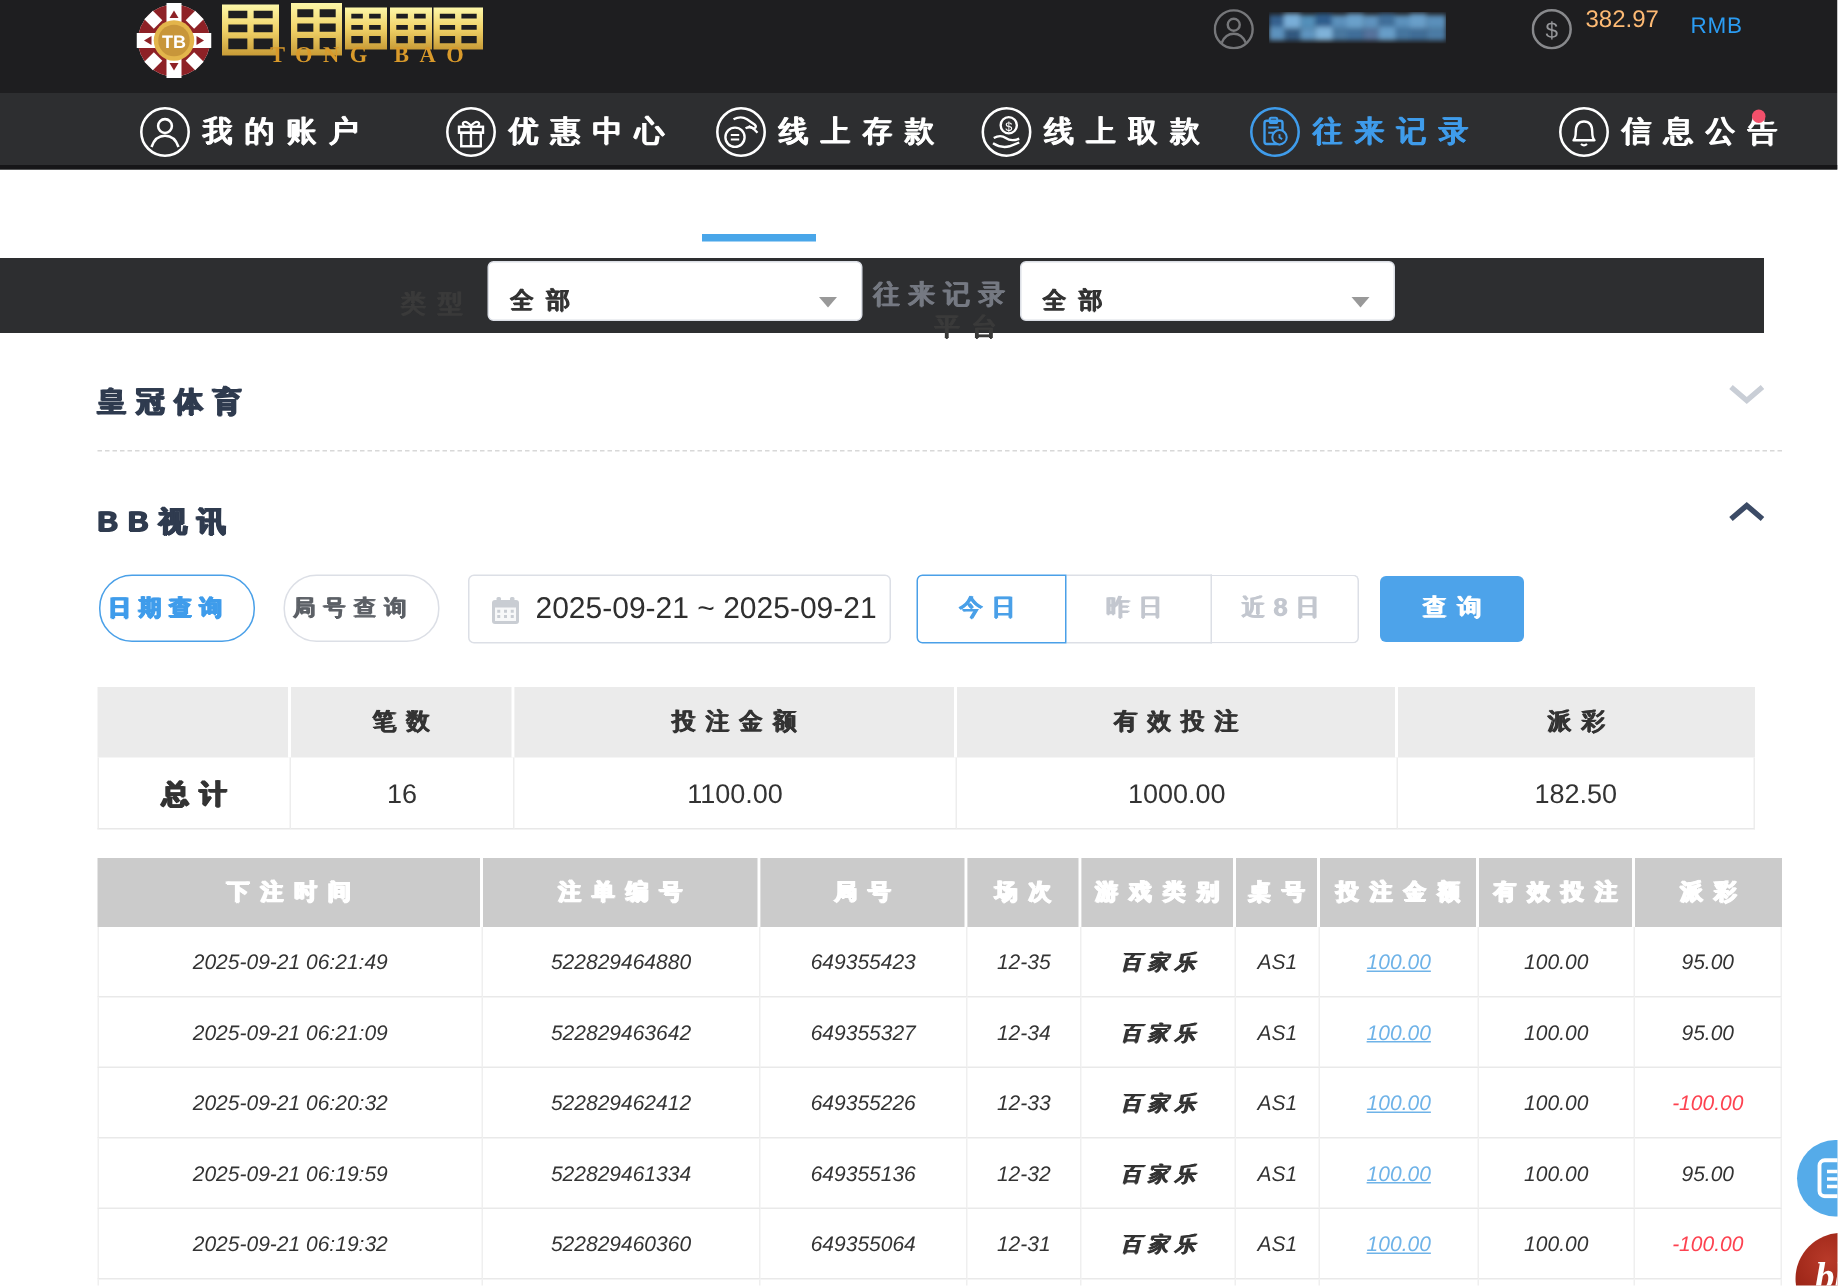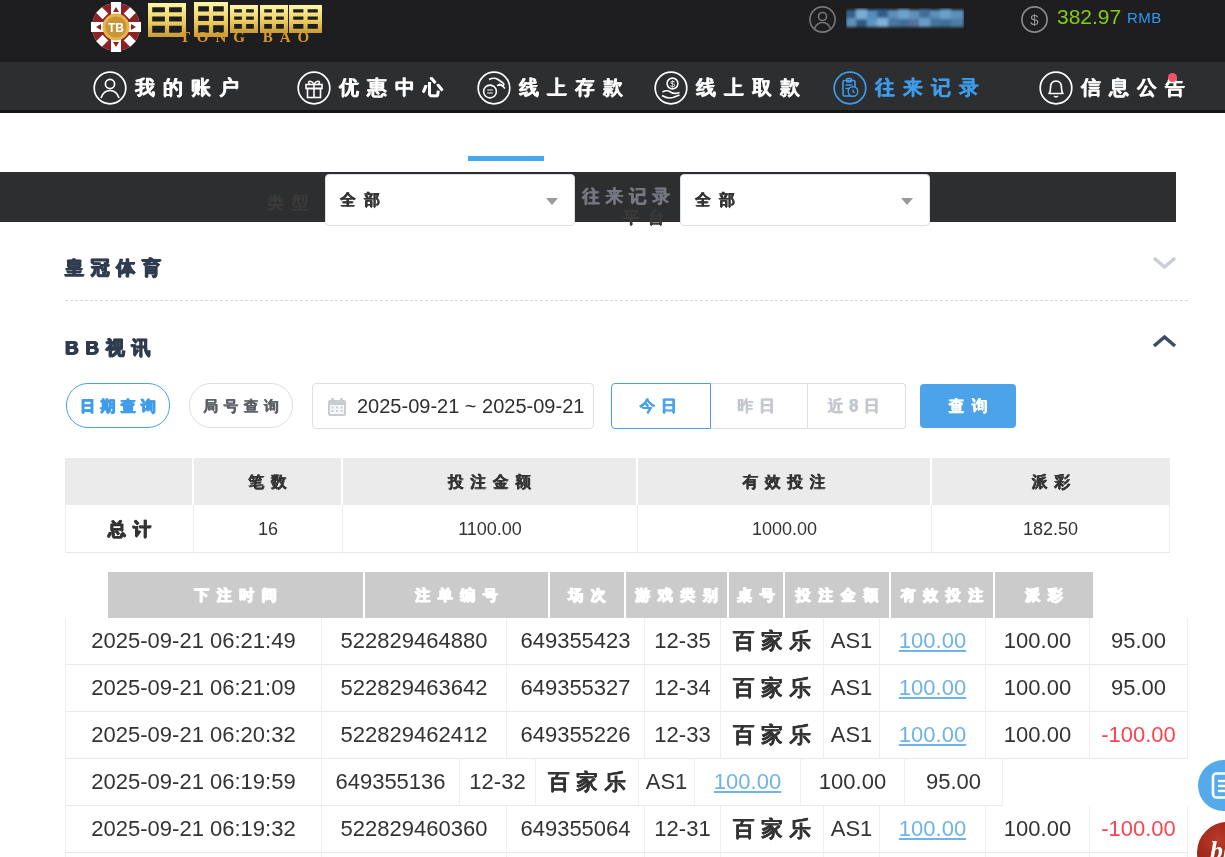--- a/index.html
+++ b/index.html
@@ -13,53 +13,53 @@
 #topbar { position:absolute; left:0; top:0; width:1225px; height:62px; background:#1e1e20; }
 #navbar { position:absolute; left:0; top:62px; width:1225px; height:51px; background:#2d2e30; border-bottom:3px solid #161618; }
 #subnav { position:absolute; left:0; top:124px; width:1176px; height:50px; background:#2d2e30;margin-top:48px; }
 .navitem { position:absolute; top:0; height:51px; display:flex; align-items:center; color:#fff; font-size:20px; }
 .navitem .lbl { letter-spacing:8px; margin-left:8px; white-space:nowrap; }
 .subtab { position:absolute; top:0; height:50px; line-height:48px; font-size:18px; letter-spacing:.3em; color:#757982; }
 #tab1 { color:#fff; }
 #tab1u { position:absolute; left:468px; top:156px; width:76px; height:5px; background:#49a6e9; }
 
 .flabel { position:absolute; font-size:17px; color:#3a3a3a; letter-spacing:.45em; }
-.sel { position:absolute; top:174px; width:250px; height:52px; border:1px solid #dcdfe6; border-radius:4px; background:#fff; }
+.sel { position:absolute; top:174px; width:250px; height:40px; border:1px solid #dcdfe6; border-radius:4px; background:#fff; }
 .sel .val { position:absolute; left:14px; top:15px; font-size:16px; color:#333; letter-spacing:.5em; }
 .sel .car { position:absolute; right:16px; top:23px; width:0; height:0; border-left:6px solid transparent; border-right:6px solid transparent; border-top:7px solid #999; }
 
 .sechead { position:absolute; left:65px; font-size:19px; font-weight:bold; color:#2f3b4f; letter-spacing:.35em; }
 #dash { position:absolute; left:65px; top:300px; width:1123px; border-top:1px dashed #d8d8d8; }
 
-.pill { position:absolute; top:383px; width:104px; height:45px; border-radius:22px; background:#fff; font-size:15px; text-align:center; line-height:43px; letter-spacing:.35em; text-indent:.35em; }
+.pill { position:absolute; top:383px; width:104px; height:45px; border-radius:22px; background:#fff; font-size:15px; line-height:43px; letter-spacing:.35em; text-indent:.35em; }
 #pill1 { left:66px; border:1px solid #4aa0e8; color:#3f9ceb; font-weight:bold; }
 #pill2 { left:189px; border:1px solid #dcdfe6; color:#5c6066; }
 #datebox { position:absolute; left:312px; top:383px; width:282px; height:46px; border:1px solid #dcdfe6; border-radius:4px; background:#fff; }
 #datebox .txt { position:absolute; left:44px; top:11px; font-size:20px; color:#2f2f2f; white-space:nowrap; }
 .seg { position:absolute; top:383px; height:46px; background:#fff; border:1px solid #dcdfe6; font-size:16px; text-align:center; line-height:44px; letter-spacing:.35em; color:#c3c7cf; }
 #seg1 { left:611px; width:100px; border:1px solid #4aa0e8; color:#4aa0e8; border-radius:4px 0 0 4px; z-index:2; }
 #seg2 { left:711px; width:97px; border-left:none; }
 #seg3 { left:808px; width:98px; border-left:none; border-radius:0 4px 4px 0; }
 #qbtn { position:absolute; left:920px; top:384px; width:96px; height:44px; border-radius:4px; background:#4da3ea; color:#fff; font-size:16px; text-align:center; line-height:44px; letter-spacing:.45em; text-indent:.45em; }
 
 #sum { position:absolute; left:65px; top:458px; width:1123px; }
 #sum .hr { height:47px; }
 #sum .br { height:48px; }
 #sum .c { float:left; height:100%; text-align:center; font-size:16px; color:#333; }
 #sum .hr .c { background:#ebebeb; line-height:47px; border-right:2px solid #fff; letter-spacing:.4em; text-indent:.4em; }
 #sum .hr .c:last-child { border-right:none; }
 #sum .br .c { line-height:48px; font-size:18px; border-bottom:1px solid #e8e8e8; border-right:1px solid #ededed; letter-spacing:0; }
 #sum .br .c:first-child { border-left:1px solid #ededed; }
 
 #tbl { position:absolute; left:65px; top:572px; width:1123px; }
-#tbl .hr { height:46px;margin-left:43px; }
+#tbl .hr { height:46px; }
 #tbl .hr .c { background:#cbcbcb; color:#fff; font-size:15px; font-weight:bold; line-height:46px; border-right:2px solid #fff; letter-spacing:.5em; text-indent:.5em; }
 #tbl .hr .c:last-child { border-right:none; }
 #tbl .r { height:47px; }
-#tbl .r .c { line-height:46px; font-size:22px; color:#333; border-bottom:1px solid #e9e9e9; border-right:1px solid #efefef; letter-spacing:0; }
+#tbl .r .c { line-height:46px; font-size:14px; color:#333; border-bottom:1px solid #e9e9e9; border-right:1px solid #efefef; letter-spacing:0;font-style:italic; }
 #tbl .r .c:first-child { border-left:1px solid #efefef; }
 #tbl .r .w5 { letter-spacing:.28em; text-indent:.28em;text-align:center; }
 #tbl .c { float:left; height:100%; text-align:center; }
 .lnk { color:#6fb3e8; text-decoration:underline; }
 .neg { color:#fd4250; }
 
 .w1{width:257px}.w2{width:185px}.w3{width:138px}.w4{width:76px}.w5{width:103px}.w6{width:56px}.w7{width:106px}.w8{width:104px}.w9{width:98px}
 .s1{width:129px}.s2{width:149px}.s3{width:295px}.s4{width:294px}.s5{width:238px}
 
 #fblue { position:absolute; left:1198px; top:760px; width:51px; height:51px; border-radius:50%; background:#55abe9; }
@@ -148,21 +148,21 @@
       <rect x="94" y="1" width="11" height="10" fill="#699fc9"></rect>
         <rect x="94" y="11" width="11" height="8" fill="#3f6d97"></rect>
       <rect x="105" y="2" width="13" height="9" fill="#5a8fba"></rect>
         <rect x="105" y="11" width="13" height="8" fill="#4c7ba5"></rect>
     </g>
   </svg>
   <svg class="abs" style="left:1021px;top:6px" width="27" height="27" viewBox="0 0 27 27">
     <circle cx="13.5" cy="13.5" r="12.6" fill="none" stroke="#88898c" stroke-width="1.7"></circle>
     <text x="13.5" y="19" text-anchor="middle" font-size="15" fill="#96979a" font-family="Liberation Sans">$</text>
   </svg>
-  <div class="abs" style="left:1057px;top:5px;font-size:21px;color:#84cc16">382.97</div>
+  <div class="abs" style="left:1057px;top:5px;font-size:16px;color:#fdba74">382.97</div>
   <div class="abs" style="left:1127px;top:9px;font-size:15px;color:#2b9cf2;letter-spacing:.5px">RMB</div>
 </div>
 
 <div id="navbar">
   <div class="navitem" style="left:93px">
     <svg width="34" height="34" viewBox="0 0 34 34">
       <circle cx="17" cy="17" r="15.8" fill="none" stroke="#fff" stroke-width="1.7"></circle>
       <circle cx="17" cy="13" r="4.6" fill="none" stroke="#fff" stroke-width="1.7"></circle>
       <path d="M8 27 Q10.5 19.5 17 19.5 Q23.5 19.5 26 27" fill="none" stroke="#fff" stroke-width="1.7"></path>
     </svg>
@@ -288,20 +288,21 @@
       <div class="c s3">1100.00</div>
       <div class="c s4">1000.00</div>
       <div class="c s5">182.50</div>
     </div>
 </div>
 
 <div id="tbl">
   <div class="hr">
       <div class="c w1">下注时间</div>
       <div class="c w2">注单编号</div>
+      <div class="c w3">局号</div>
       <div class="c w4">场次</div>
       <div class="c w5">游戏类别</div>
       <div class="c w6">桌号</div>
       <div class="c w7">投注金额</div>
       <div class="c w8">有效投注</div>
       <div class="c w9">派彩</div>
     </div>
   <div class="r">
       <div class="c w1">2025-09-21 06:21:49</div>
       <div class="c w2">522829464880</div>
@@ -330,20 +331,21 @@
       <div class="c w3">649355226</div>
       <div class="c w4">12-33</div>
       <div class="c w5">百家乐</div>
       <div class="c w6">AS1</div>
       <div class="c w7"><span class="lnk">100.00</span></div>
       <div class="c w8">100.00</div>
       <div class="c w9"><span class="neg">-100.00</span></div>
     </div>
   <div class="r">
       <div class="c w1">2025-09-21 06:19:59</div>
+      <div class="c w2">522829461334</div>
       <div class="c w3">649355136</div>
       <div class="c w4">12-32</div>
       <div class="c w5">百家乐</div>
       <div class="c w6">AS1</div>
       <div class="c w7"><span class="lnk">100.00</span></div>
       <div class="c w8">100.00</div>
       <div class="c w9">95.00</div>
     </div>
   <div class="r">
       <div class="c w1">2025-09-21 06:19:32</div>

